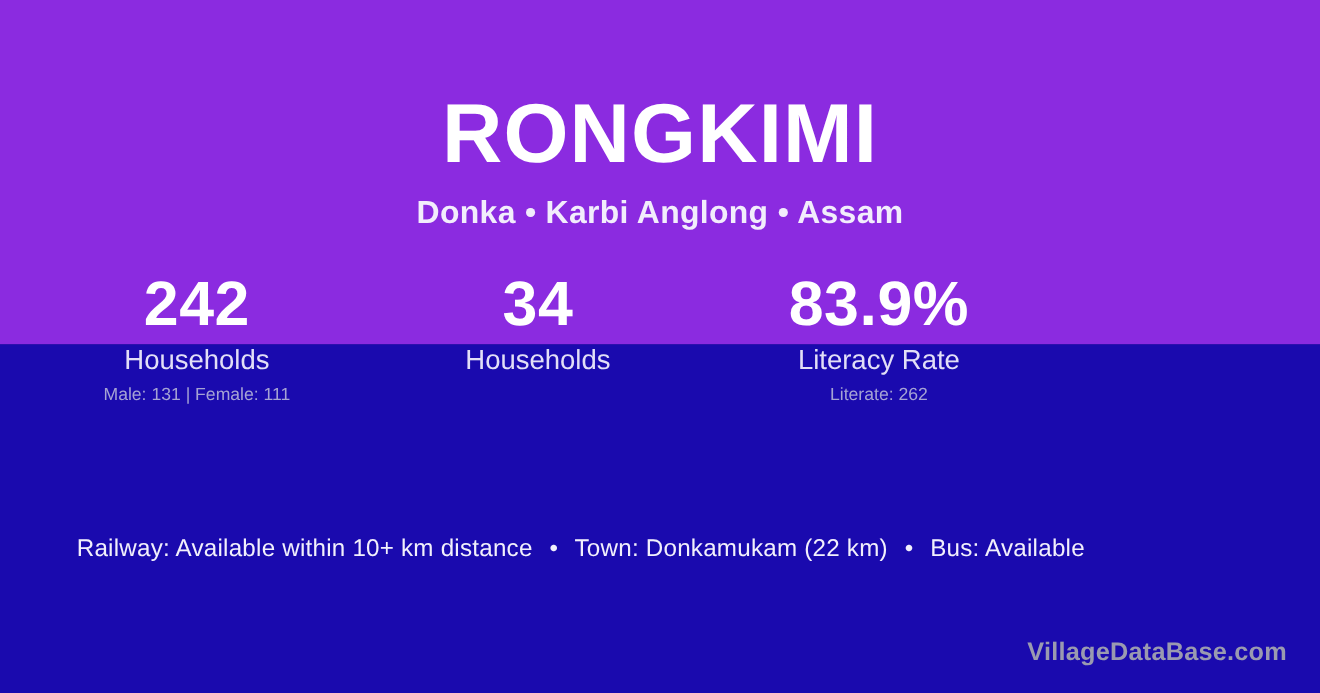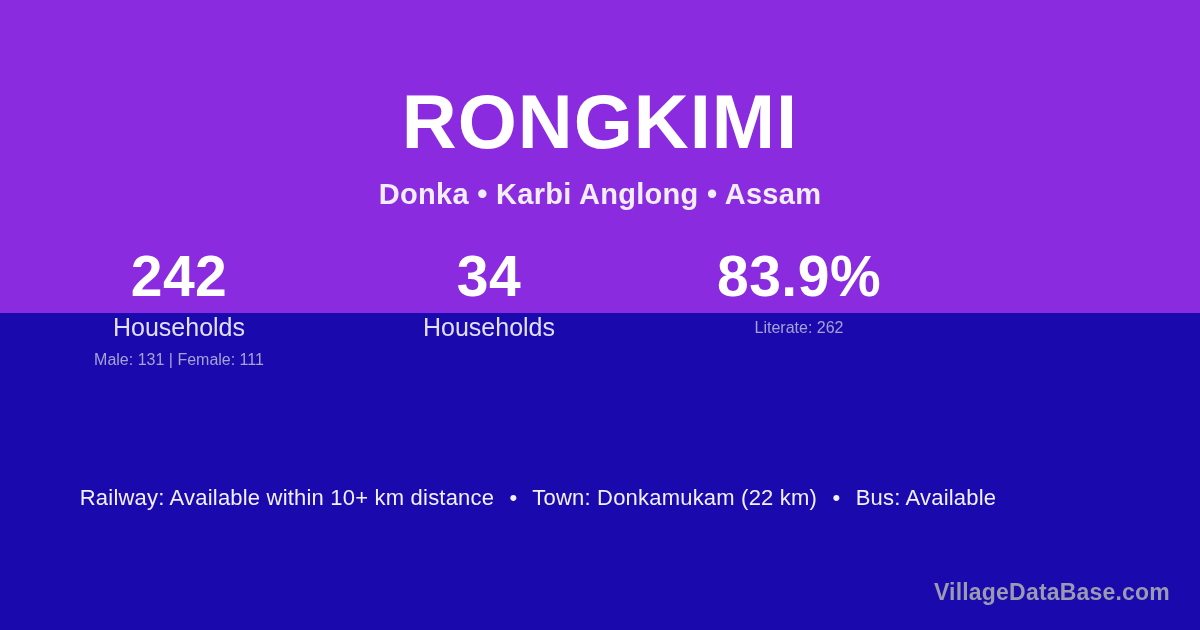--- a/index.html
+++ b/index.html
@@ -115,21 +115,21 @@
     color: #a5a3d4;
     line-height: 1.15;
     white-space: nowrap;
     text-align: center;
   }
 
   
   .infra-line {
     position: absolute;
     top: 485px;
-    left: 10px;
+    left: 0;
     width: 1056px;
     text-align: center;
     font-size: 22px;
     color: #f2f0fc;
     letter-spacing: 0.2px;
     white-space: nowrap;
     z-index: 5;
   }
 
   .infra-sep {
@@ -172,20 +172,21 @@
       <div class="stat-sub">Male: 131 | Female: 111</div>
     </div>
 
     <div class="stat">
       <div class="stat-value">34</div>
       <div class="stat-label">Households</div>
     </div>
 
     <div class="stat">
       <div class="stat-value">83.9%</div>
+      <div class="stat-label">Literacy Rate</div>
       <div class="stat-sub">Literate: 262</div>
     </div>
 
   </div>
 
   <div class="infra-line">
     <span>Railway: Available within 10+ km distance</span>
     <span class="infra-sep">•</span>
     <span>Town: Donkamukam (22 km)</span>
     <span class="infra-sep">•</span>

